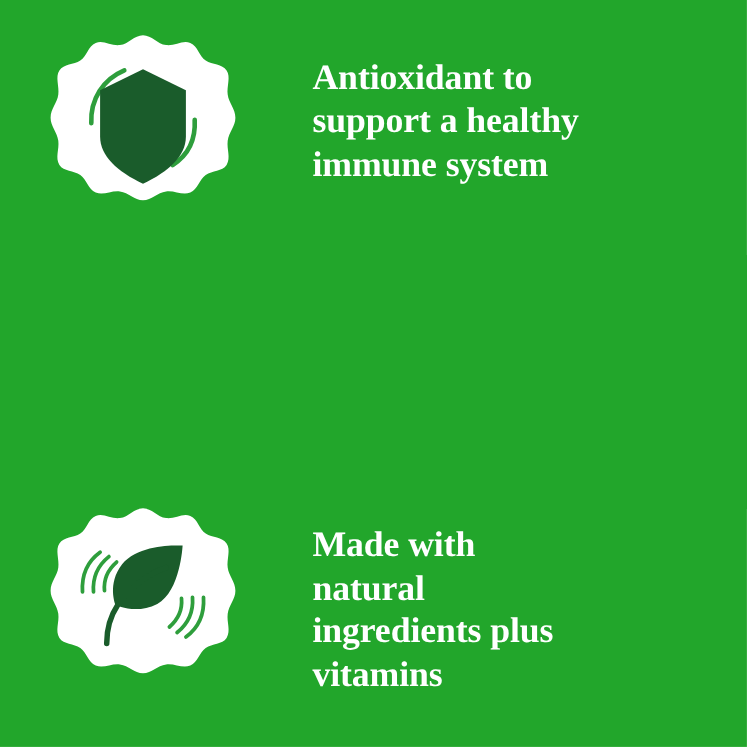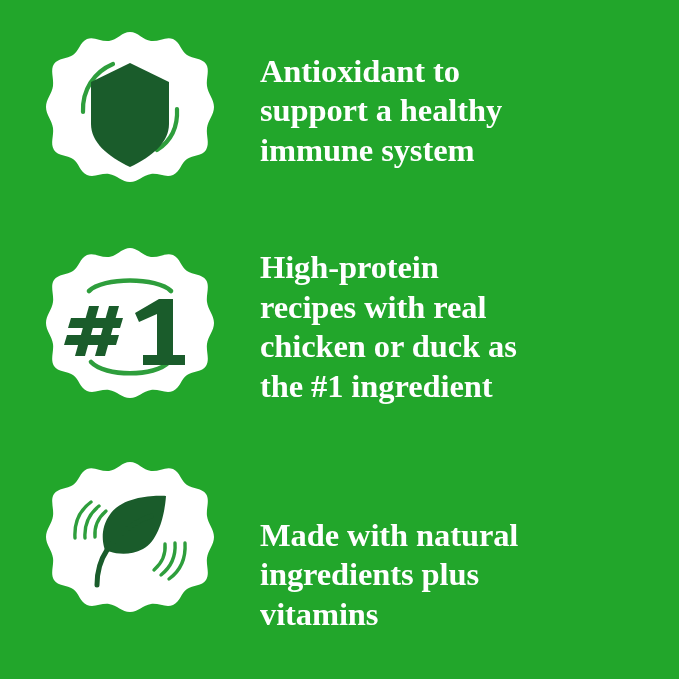--- a/index.html
+++ b/index.html
@@ -21,20 +21,21 @@
     box-sizing: border-box;
   }
 
   .feature-row {
     position: absolute;
     left: 0;
     width: 555px;
     display: flex;
     flex-direction: row;
     align-items: center;
+    gap: 24px;
   }
 
   .feature-row-1 { top: 18px;  height: 186px; }
   .feature-row-2 { top: 234px; height: 186px; }
   .feature-row-3 { top: 448px; height: 186px; align-items: flex-end; }
 
   .badge-wrap {
     position: relative;
     width: 260px;
     height: 186px;
@@ -125,21 +126,22 @@
             Z"></path>
         </svg>
       </div>
     </div>
 
     <div class="feature-text">Antioxidant to
 support a healthy
 immune system</div>
   </div>
 
-  <div class="feature-row feature-row-2">
+
+  <div class="feature-row feature-row-3">
 
     <div class="badge-wrap">
       <div class="badge">
         <svg viewBox="0 0 166 166" xmlns="http://www.w3.org/2000/svg">
           <g>
             <path fill="#ffffff" d="
               M 83 4
               C 91 4 96 12 104 13
               C 112 14 119 8 126 11
               C 133 14 134 23 140 27
@@ -159,78 +161,20 @@
               C 3 115 7 108 6 100
               C 5 92 -1 87 -1 79
               C -1 71 5 66 6 58
               C 7 50 3 42 7 36
               C 11 30 20 31 26 27
               C 32 23 33 14 40 11
               C 47 8 54 14 62 13
               C 70 12 75 4 83 4 Z"></path>
           </g>
 
-          <path fill="none" stroke="#2e9e3c" stroke-width="4.6" stroke-linecap="round" d="M 42 47 C 56 33 110 33 124 47"></path>
-
-          <path fill="none" stroke="#2e9e3c" stroke-width="4.6" stroke-linecap="round" d="M 44 118 C 58 133 108 133 122 118"></path>
-
-          <g fill="#1a5c2b">
-
-            <path d="M 42 62 L 52 62 L 38 112 L 28 112 Z"></path>
-            <path d="M 62 62 L 72 62 L 58 112 L 48 112 Z"></path>
-            <path d="M 24 74 L 76 74 L 73 84 L 21 84 Z"></path>
-            <path d="M 20 91 L 72 91 L 69 101 L 17 101 Z"></path>
-
-            <path d="M 112 55 L 126 55 L 126 111 L 138 111 L 138 121 L 96 121 L 96 111 L 110 111 L 110 70
-                     L 92 78 L 88 69 Z"></path>
-          </g>
-        </svg>
-      </div>
-    </div>
-
-    <div class="feature-text">High-protein
-recipes with real
-chicken or duck as
-the #1 ingredient</div>
-  </div>
-
-  <div class="feature-row feature-row-3">
-
-    <div class="badge-wrap">
-      <div class="badge">
-        <svg viewBox="0 0 166 166" xmlns="http://www.w3.org/2000/svg">
-          <g>
-            <path fill="#ffffff" d="
-              M 83 4
-              C 91 4 96 12 104 13
-              C 112 14 119 8 126 11
-              C 133 14 134 23 140 27
-              C 146 31 155 30 159 36
-              C 163 42 159 50 160 58
-              C 161 66 167 71 167 79
-              C 167 87 161 92 160 100
-              C 159 108 163 115 159 122
-              C 155 128 146 127 140 131
-              C 134 135 133 144 126 147
-              C 119 150 112 145 104 146
-              C 96 147 91 154 83 154
-              C 75 154 70 147 62 146
-              C 54 145 47 150 40 147
-              C 33 144 32 135 26 131
-              C 20 127 11 128 7 122
-              C 3 115 7 108 6 100
-              C 5 92 -1 87 -1 79
-              C -1 71 5 66 6 58
-              C 7 50 3 42 7 36
-              C 11 30 20 31 26 27
-              C 32 23 33 14 40 11
-              C 47 8 54 14 62 13
-              C 70 12 75 4 83 4 Z"></path>
-          </g>
-
           <g fill="none" stroke="#2e9e3c" stroke-width="3.4" stroke-linecap="round">
             <path d="M 28 80 C 27 64 33 52 44 44"></path>
             <path d="M 38 80 C 37 66 42 56 52 48"></path>
             <path d="M 48 79 C 47 68 51 60 59 53"></path>
           </g>
 
           <g fill="none" stroke="#2e9e3c" stroke-width="3.4" stroke-linecap="round">
             <path d="M 138 85 C 139 101 133 113 122 121"></path>
             <path d="M 128 85 C 129 99 124 109 114 117"></path>
             <path d="M 118 86 C 119 97 115 105 107 112"></path>

